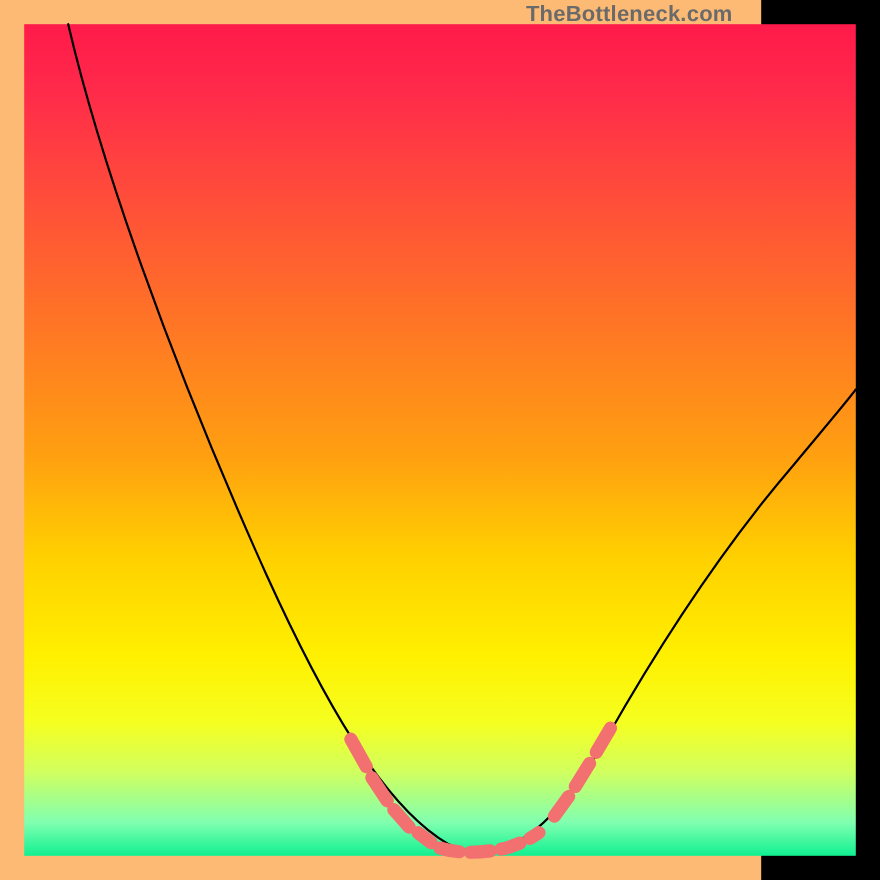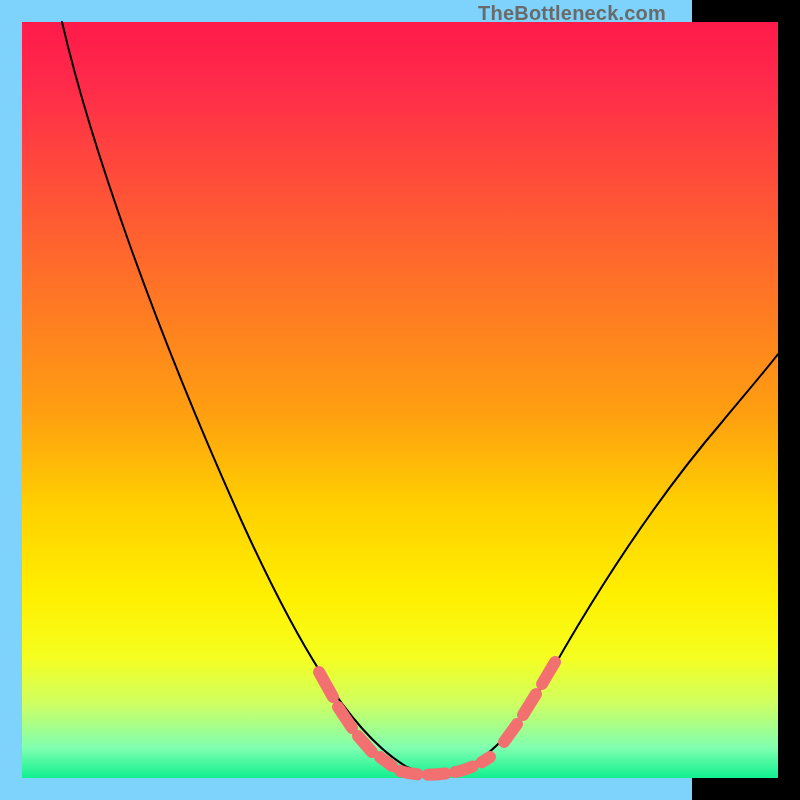--- a/index.html
+++ b/index.html
@@ -1,20 +1,20 @@
 <!DOCTYPE html>
 <html><head>
 <meta charset="utf-8">
 <style>
   * { margin: 0; padding: 0; box-sizing: border-box; }
   html, body { width: 800px; height: 800px; overflow: hidden; background: #000; }
   .frame {
     width: 692px;
     height: 800px;
-    background: #7dd3fc;
+    background: #fdba74;
     position: relative;
   }
   .plot-area {
     position: absolute;
     left: 22px;
     top: 22px;
     width: 756px;
     height: 756px;
     background: linear-gradient(to bottom,
       #ff1a4a 0%,

